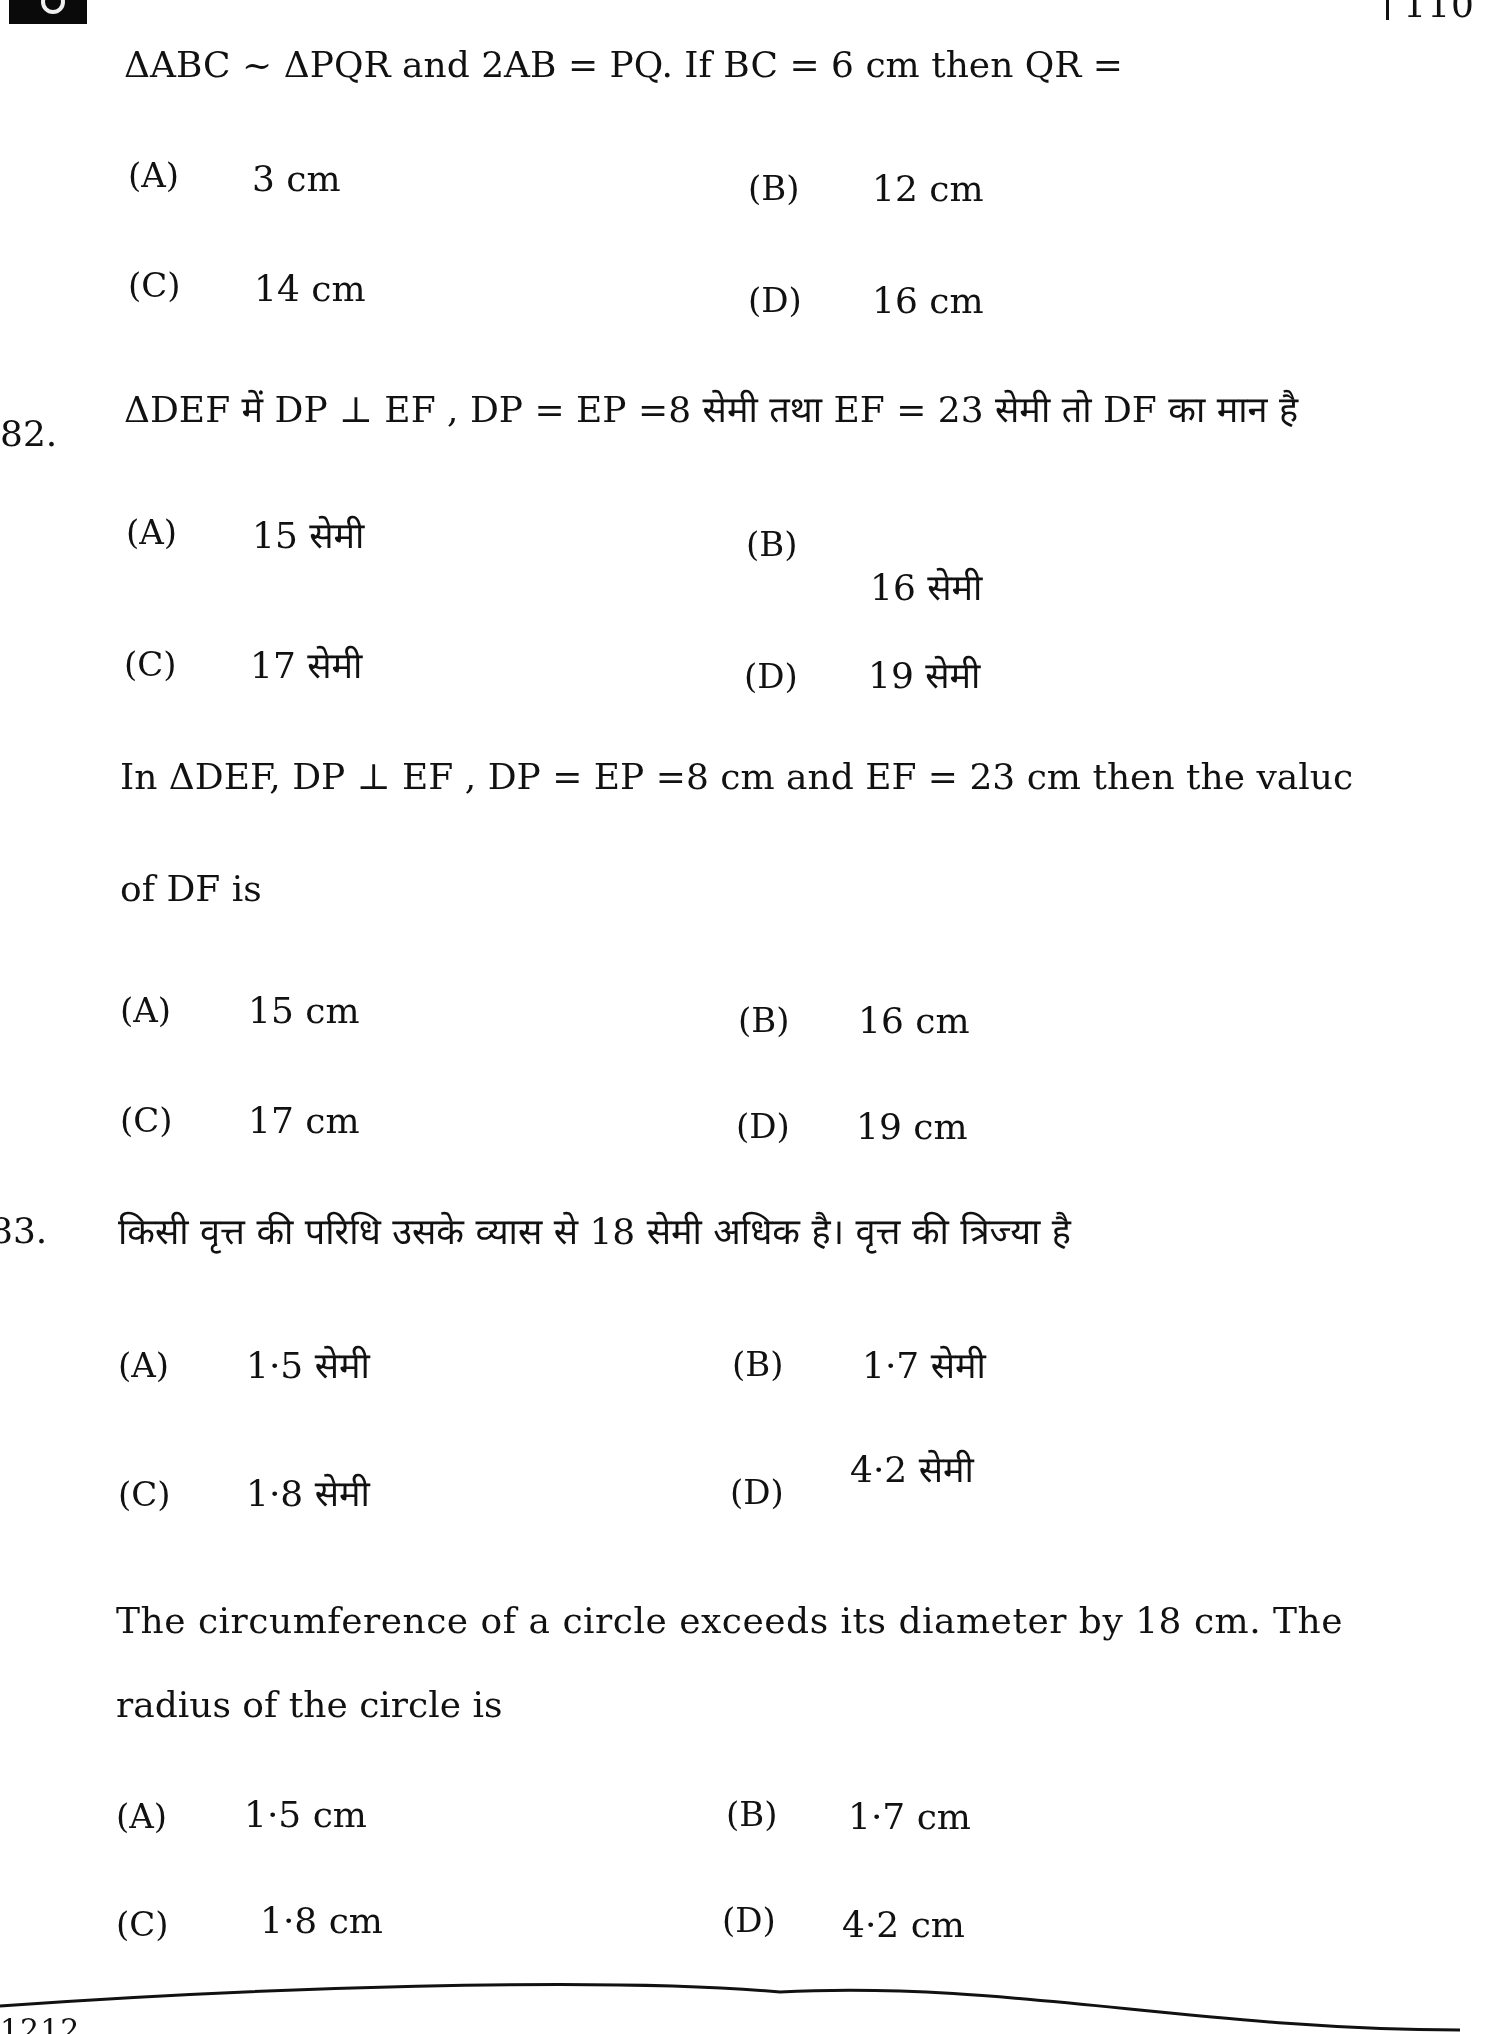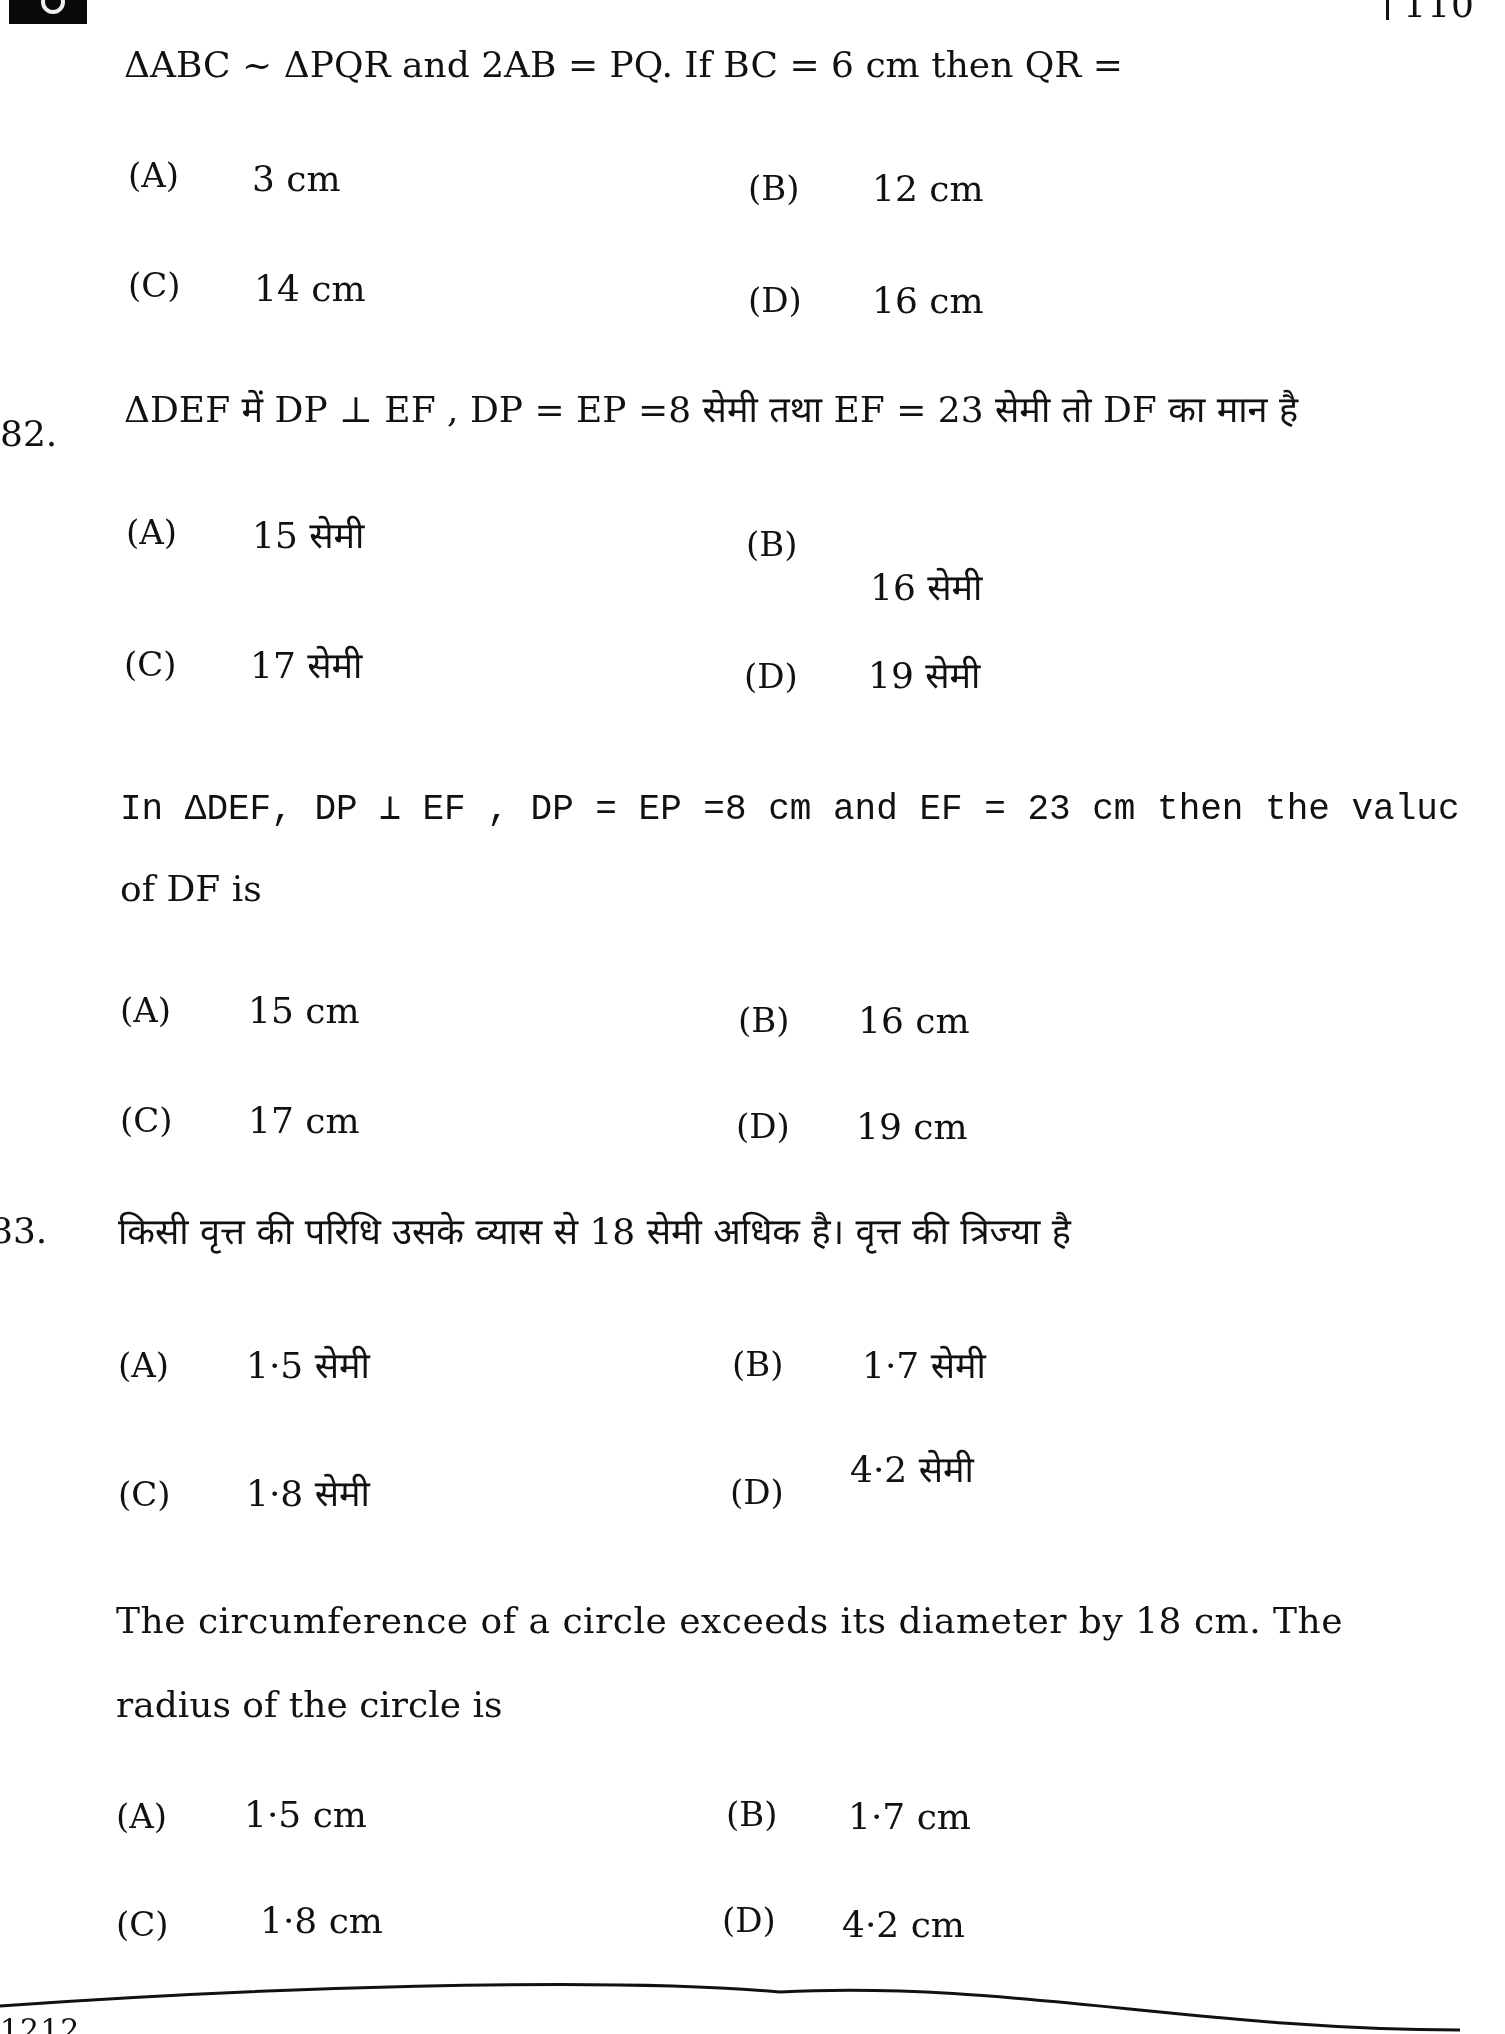--- a/index.html
+++ b/index.html
@@ -46,21 +46,21 @@
 <div class="abs qtext" style="left:124px; top:384px;">ΔDEF में DP ⊥ EF , DP = EP =8 सेमी तथा EF = 23 सेमी तो DF का मान है</div>
 <div class="abs opt-label" style="left:126px; top:512px;">(A)</div>
 <div class="abs opt-val" style="left:252px; top:510px;">15 सेमी</div>
 <div class="abs opt-label" style="left:746px; top:524px;">(B)</div>
 <div class="abs opt-val" style="left:870px; top:518px;margin-top:44px;">16 सेमी</div>
 <div class="abs opt-label" style="left:124px; top:644px;">(C)</div>
 <div class="abs opt-val" style="left:250px; top:640px;">17 सेमी</div>
 <div class="abs opt-label" style="left:744px; top:656px;">(D)</div>
 <div class="abs opt-val" style="left:868px; top:650px;">19 सेमी</div>
 
-<div class="abs qtext" style="left:120px; top:786px;font-family:Liberation Mono, monospace;">In ΔDEF, DP ⊥ EF , DP = EP =8  cm and EF = 23 cm then the valuc</div>
+<div class="abs qtext" style="left:120px; top:756px;">In ΔDEF, DP ⊥ EF , DP = EP =8  cm and EF = 23 cm then the valuc</div>
 <div class="abs qtext" style="left:120px; top:868px;text-align:right;">of DF is</div>
 <div class="abs opt-label" style="left:120px; top:990px;">(A)</div>
 <div class="abs opt-val" style="left:248px; top:990px;">15 cm</div>
 <div class="abs opt-label" style="left:738px; top:1000px;">(B)</div>
 <div class="abs opt-val" style="left:858px; top:1000px;">16 cm</div>
 <div class="abs opt-label" style="left:120px; top:1100px;">(C)</div>
 <div class="abs opt-val" style="left:248px; top:1100px;">17 cm</div>
 <div class="abs opt-label" style="left:736px; top:1106px;">(D)</div>
 <div class="abs opt-val" style="left:856px; top:1106px;">19 cm</div>
 

